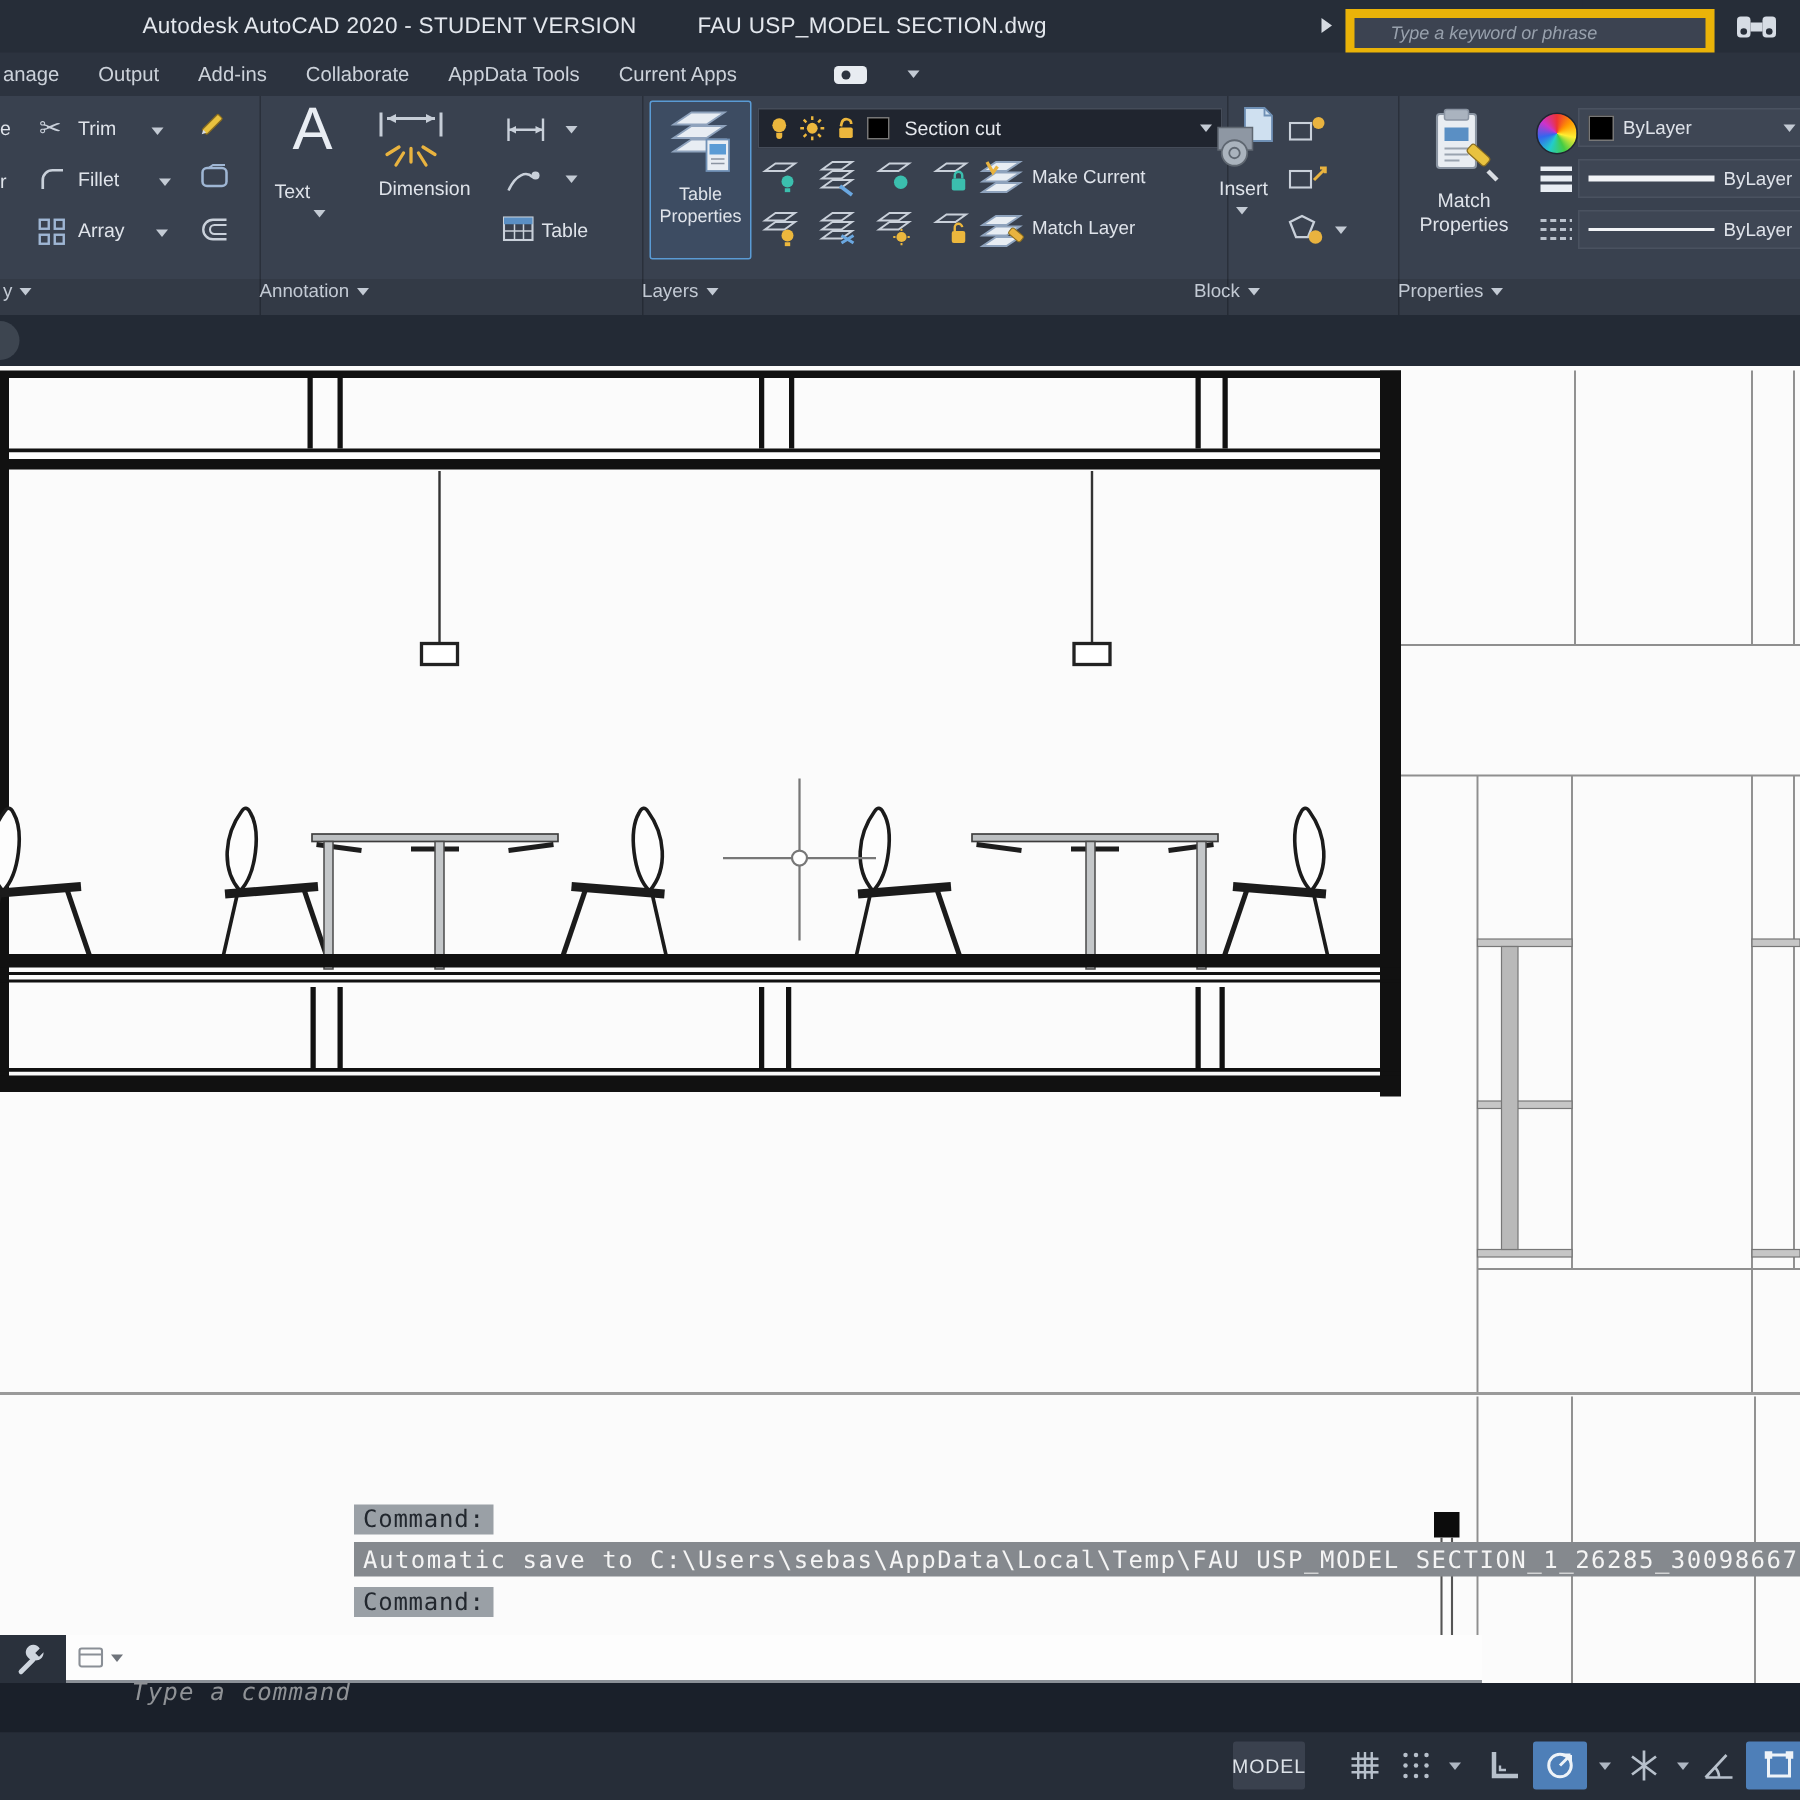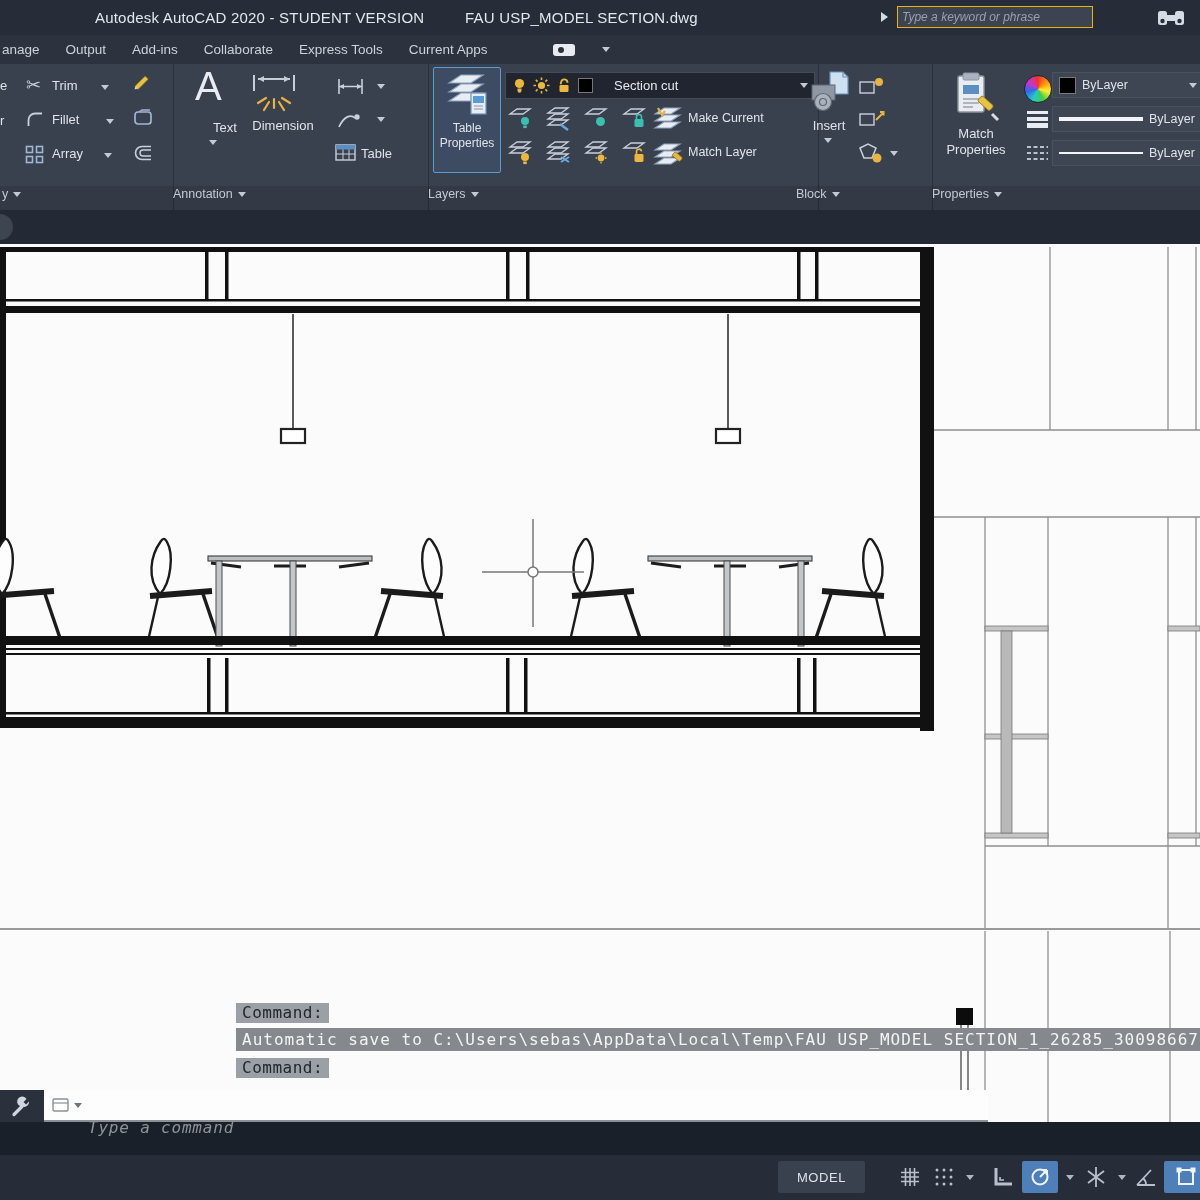--- a/index.html
+++ b/index.html
@@ -3,21 +3,21 @@
 <meta charset="utf-8">
 <style>
   html,body{margin:0;padding:0;background:#11151c;}
   #app{position:relative;width:1200px;height:1200px;overflow:hidden;background:#262d38;
        font-family:"Liberation Sans",sans-serif;color:#dfe3e9;}
   .abs{position:absolute;}
   
   .titlebar{position:absolute;left:0;top:0;width:1055px;height:35px;background:#262d38;}
   .title-txt{position:absolute;top:9px;font-size:15px;color:#e3e7ed;letter-spacing:.2px;white-space:nowrap;}
   .searchbox{position:absolute;left:897px;top:6px;width:186px;height:20px;background:#3c4351;
-       border:1px solid #eab308;color:#cdd3db;font-size:12px;padding:0 4px;outline:none;
+       border:6px solid #eab308;color:#cdd3db;font-size:12px;padding:0 24px;outline:none;
        font-family:"Liberation Sans",sans-serif;}
   .searchbox::placeholder{color:#98a1ad;font-style:italic;}
   .tri-right{position:absolute;left:881px;top:12px;width:0;height:0;border-top:5px solid transparent;
        border-bottom:5px solid transparent;border-left:7px solid #d6dbe2;}
   
   .tabbar{position:absolute;left:0;top:35px;width:1200px;height:29px;background:#2c333f;
        display:flex;align-items:center;gap:26px;padding-left:2px;}
   .tab{font-size:13.5px;color:#ccd2da;white-space:nowrap;}
   
   .ribbon{position:absolute;left:0;top:64px;width:1200px;height:146px;background:#39414f;
@@ -29,21 +29,21 @@
   .plabel .dd{margin-left:5px;}
   .rlbl{position:absolute;font-size:13px;color:#dfe3ea;white-space:nowrap;}
   .dd{display:inline-block;width:0;height:0;border-left:4px solid transparent;
       border-right:4px solid transparent;border-top:5px solid #c3cad4;vertical-align:middle;}
   .glyph{color:#c9d0da;}
   .lp-btn{position:absolute;left:5px;top:3px;width:66px;height:104px;background:#3d4c62;
       border:1px solid #5a9bd5;border-radius:2px;text-align:center;}
   .lp-btn .rlbl{position:static;display:block;font-size:12px;line-height:15px;}
   .layerdrop{position:absolute;left:77px;top:8px;width:310px;height:27px;background:#20252f;
       border:1px solid #454c59;display:flex;align-items:center;gap:6px;padding:0 6px;box-sizing:border-box;}
-  .layerdrop .lname{flex:1;font-size:13px;color:#e6e9ee;margin-left:15px;}
+  .layerdrop .lname{flex:1;font-size:13px;color:#e6e9ee;margin-left:4px;}
   .swatch{width:13px;height:13px;background:#000;border:1px solid #777;}
   .proprow{position:absolute;left:120px;width:152px;height:26px;background:#3e4654;border:1px solid #4a5260;
       display:flex;align-items:center;gap:6px;padding:0 6px;box-sizing:border-box;}
   .proprow .rlbl{position:static;font-size:12.5px;}
   .wheel{width:26px;height:26px;border-radius:50%;
       background:conic-gradient(#e33,#f90,#fe3,#4c4,#2cc,#36e,#c3c,#e33);border:1px solid #202631;}
   
   .canvas-strip{position:absolute;left:0;top:210px;width:1200px;height:34px;background:#232a35;}
   .knob{position:absolute;left:-13px;top:4px;width:26px;height:26px;border-radius:50%;background:#3d4550;}
   .canvas{position:absolute;left:0;top:244px;width:1200px;height:881px;background:#fbfbfb;}
@@ -88,21 +88,21 @@
       <circle cx="6.5" cy="13" r="2.2" fill="#262d38"></circle>
       <circle cx="23.5" cy="13" r="2.2" fill="#262d38"></circle>
     </svg>
   </div>
 
   <div class="tabbar">
     <span class="tab">anage</span>
     <span class="tab">Output</span>
     <span class="tab">Add-ins</span>
     <span class="tab">Collaborate</span>
-    <span class="tab">Express Tools</span>
+    <span class="tab">AppData Tools</span>
     <span class="tab">Current Apps</span>
     <svg style="margin-left:38px" width="24" height="16" viewBox="0 0 24 16">
       <rect x="1" y="2" width="22" height="12" rx="3" fill="#e8ecf1"></rect>
       <circle cx="9" cy="8" r="3" fill="#2c333f"></circle>
     </svg>
     <span class="dd"></span>
   </div>
 
   <div class="ribbon">
     <div class="pdiv" style="left:173px"></div>
@@ -147,21 +147,21 @@
         <path d="M20,6 H12 a3,3 0 0 0 0,6 h8" fill="none" stroke="#c9d0da" stroke-width="1.4"></path>
       </svg>
 
       <div class="plabel" style="text-align:left;padding-left:2px">
         <span>y</span><span class="dd"></span>
       </div>
     </div>
 
     <div class="panel" style="left:173px;width:255px">
       <span class="abs" style="left:22px;top:0px;font-size:40px;color:#e9edf3">A</span>
-      <span class="rlbl" style="left:22px;top:56px;width:60px;text-align:center">Text</span>
+      <span class="rlbl" style="left:10px;top:56px;width:60px;">Text</span>
       <span class="dd abs" style="left:36px;top:76px"></span>
 
       <svg class="abs" style="left:76px;top:8px" width="50" height="40" viewBox="0 0 50 40">
         <g stroke="#c6cdd7" stroke-width="2" fill="none">
           <path d="M5,3 V19 M45,3 V19 M9,7 H41"></path>
         </g>
         <path d="M9,7 l6,-3 v6 z M41,7 l-6,-3 v6 z" fill="#c6cdd7"></path>
         <g stroke="#e9b33f" stroke-width="2.2" fill="none" stroke-linecap="round">
           <path d="M25,36 v-9 M15,38 l5,-8 M35,38 l-5,-8 M9,31 l8,-5 M41,31 l-8,-5"></path>
         </g>
@@ -515,21 +515,21 @@
         <path d="M1,6 h15" stroke="#8a8f96" stroke-width="1.2"></path>
       </svg>
       <span class="dd" style="border-top-color:#6f747b"></span>
       <input class="cmd-input" placeholder="Type a command" style="">
     </div>
   </div>
 
   <div class="bottomgap"></div>
 
   <div class="statusbar">
-    <div class="sbtn box" style="left:778px;width:87px">
+    <div class="sbtn box" style="left:822px;width:48px">
       <span class="model-lbl">MODEL</span>
     </div>
     <div class="sbtn plain" style="left:894px;width:32px">
       <svg width="22" height="22" viewBox="0 0 22 22">
         <g stroke="#b7c0cb" stroke-width="1.6">
           <path d="M2,6.5 H20 M2,11 H20 M2,15.5 H20 M6.5,2 V20 M11,2 V20 M15.5,2 V20"></path>
         </g>
       </svg>
     </div>
     <div class="sbtn plain" style="left:930px;width:28px">

